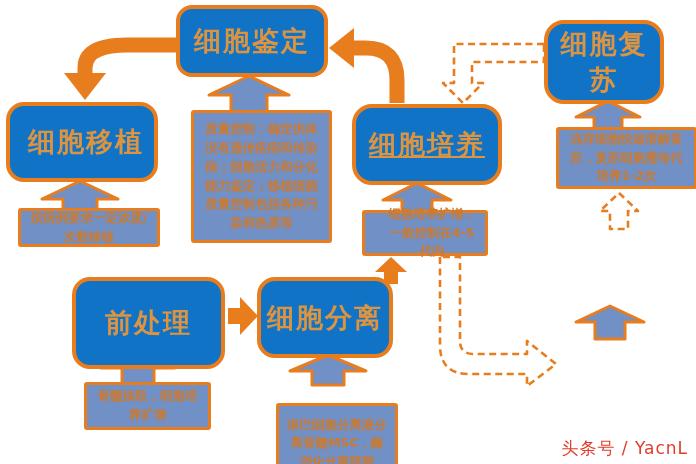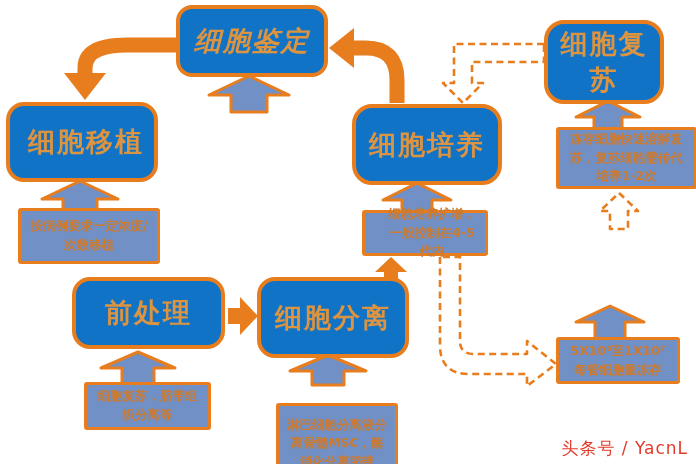--- a/index.html
+++ b/index.html
@@ -58,28 +58,28 @@
 
     <polygon class="block-arrow" points="80,181 118,199 97,199 97,212 63,212 63,199 42,199"></polygon>
     <polygon class="block-arrow" points="249,76 289,95 267,95 267,112 231,112 231,95 209,95"></polygon>
     <polygon class="block-arrow" points="417,183 451,200 432,200 432,212 402,212 402,200 383,200"></polygon>
     <polygon class="block-arrow" points="608,101 640,117 622,117 622,129 594,129 594,117 576,117"></polygon>
     <polygon class="block-arrow" points="610,306 644,322 625,322 625,339 595,339 595,322 576,322"></polygon>
     <polygon class="block-arrow" points="138,352 175,368 154,368 154,384 122,384 122,368 101,368"></polygon>
     <polygon class="block-arrow" points="328,355 366,371 344,371 344,385 312,385 312,371 290,371"></polygon>
   </svg>
 
-  <div class="note" style="left:18px;top:208px;width:142px;height:56px;">按病例要求一定浓度/次数移植</div>
+  <div class="note" style="left:191px;top:110px;width:141px;height:133px;">质量控制：确定供体没有遗传疾病和传染病；细胞活力和分化能力鉴定；移植细胞质量控制包括各种污染和热原等</div>
+  <div class="note" style="left:18px;top:208px;width:142px;height:39px;">按病例要求一定浓度/次数移植</div>
   <div class="note" style="left:362px;top:210px;width:126px;height:46px;padding-left:20px;">细胞培养扩增，一般控制在4-5代内</div>
   <div class="note" style="left:556px;top:127px;width:141px;height:62px;">冻存细胞快速溶解复苏，复苏细胞需传代培养1-2次</div>
-  <div class="note" style="left:556px;top:337px;width:124px;height:47px;">5X10⁶至1X10⁷每管细胞量冻存</div>
-  <div class="note" style="left:84px;top:382px;width:127px;height:48px;">细胞复苏，脐带组织分离等</div>
+  <div class="note" style="left:84px;top:382px;width:127px;height:48px;">骨髓抽取，细胞培养扩增</div>
   <div class="note" style="left:276px;top:403px;width:122px;height:100px;">淋巴细胞分离液分离骨髓MSC，酶消化分离脐带MSC</div>
 
-  <div class="node" style="left:176px;top:5px;width:152px;height:72px;border-radius:16px;font-style:italic;">细胞鉴定</div>
+  <div class="node" style="left:176px;top:5px;width:152px;height:72px;border-radius:16px;">细胞鉴定</div>
   <div class="node" style="left:544px;top:20px;width:120px;height:84px;border-radius:20px;">细胞复苏</div>
   <div class="node" style="left:6px;top:102px;width:152px;height:80px;padding-left:8px;">细胞移植</div>
-  <div class="node" style="left:352px;top:104px;width:150px;height:81px;border-radius:20px;">细胞培养</div>
-  <div class="node" style="left:72px;top:277px;width:153px;height:72px;">前处理</div>
-  <div class="node" style="left:257px;top:277px;width:152px;height:81px;">细胞分离</div>
+  <div class="node" style="left:352px;top:104px;width:150px;height:81px;border-radius:20px;text-decoration:underline;">细胞培养</div>
+  <div class="node" style="left:72px;top:277px;width:153px;height:92px;">前处理</div>
+  <div class="node" style="left:257px;top:277px;width:136px;height:81px;">细胞分离</div>
 
   <div class="watermark">头条号 / YacnL</div>
 </div>
 
 </body></html>

